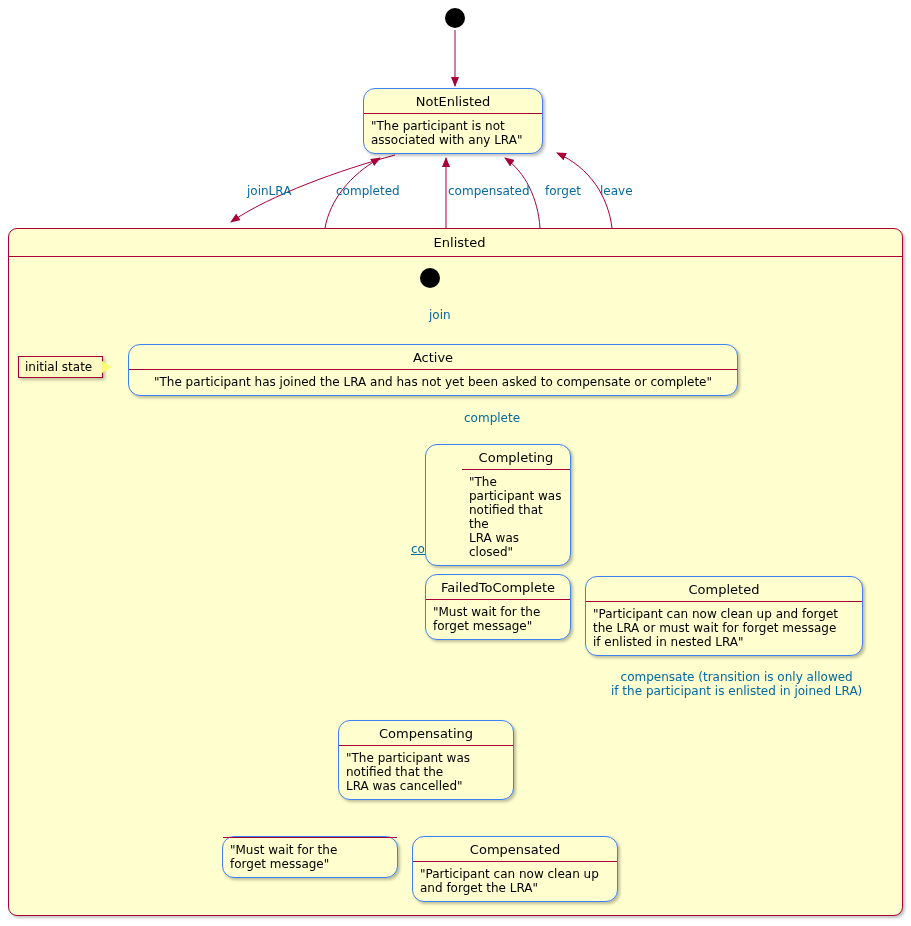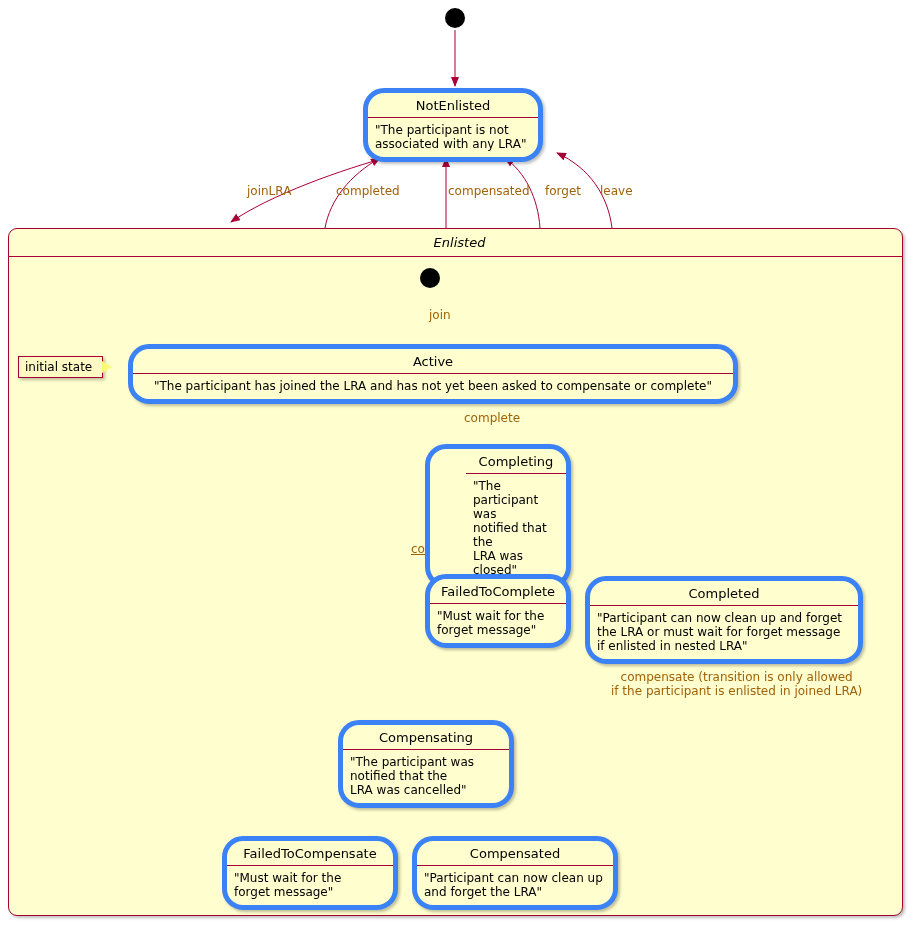--- a/index.html
+++ b/index.html
@@ -23,22 +23,22 @@
   svg.edges {
     position: absolute;
     left: 0; top: 0;
     width: 911px;
     height: 926px;
     pointer-events: none;
   }
   .state {
     position: absolute;
     background: #fefece;
-    border: 5px solid #3b82f6;
-    border-radius: 21px;
+    border: 1px solid #3b82f6;
+    border-radius: 12px;
     box-shadow: 2px 2px 3px rgba(0,0,0,0.25);
     box-sizing: border-box;
   }
   .state-title {
     text-align: center;
     font-size: 13px;
     color: #000000;
     padding: 5px 8px 4px 8px;
     line-height: 15px;
   }
@@ -58,33 +58,32 @@
   .composite {
     position: absolute;
     background: #fefece;
     border: 1px solid #a80036;
     border-radius: 9px;
     box-shadow: 2px 2px 3px rgba(0,0,0,0.25);
     box-sizing: border-box;
   }
   .composite > .state-title {
     padding: 6px 0 6px 8px;
-    font-style: italic;
   }
   .start-node {
     position: absolute;
     width: 20px;
     height: 20px;
     border-radius: 50%;
     background: #000000;
   }
   .edge-label {
     position: absolute;
     font-size: 12px;
-    color: #a16207;
+    color: #0369a1;
     white-space: pre;
     line-height: 14px;
   }
   .note {
     position: absolute;
     background: #fef9c3;
     border: 1px solid #a80036;
     font-size: 12px;
     color: #000000;
     padding: 3px 6px;
@@ -207,21 +206,20 @@
 
   <div class="state" style="left:338px; top:720px; width:176px;">
     <div class="state-title">Compensating</div>
     <div class="state-sep"></div>
     <div class="state-body">"The participant was
 notified that the
 LRA was cancelled"</div>
   </div>
 
   <div class="state" style="left:222px; top:836px; width:176px;">
-    <div class="state-title">FailedToCompensate</div>
     <div class="state-sep"></div>
     <div class="state-body">"Must wait for the
 forget message"</div>
   </div>
 
   <div class="state" style="left:412px; top:836px; width:206px;">
     <div class="state-title">Compensated</div>
     <div class="state-sep"></div>
     <div class="state-body">"Participant can now clean up
 and forget the LRA"</div>

